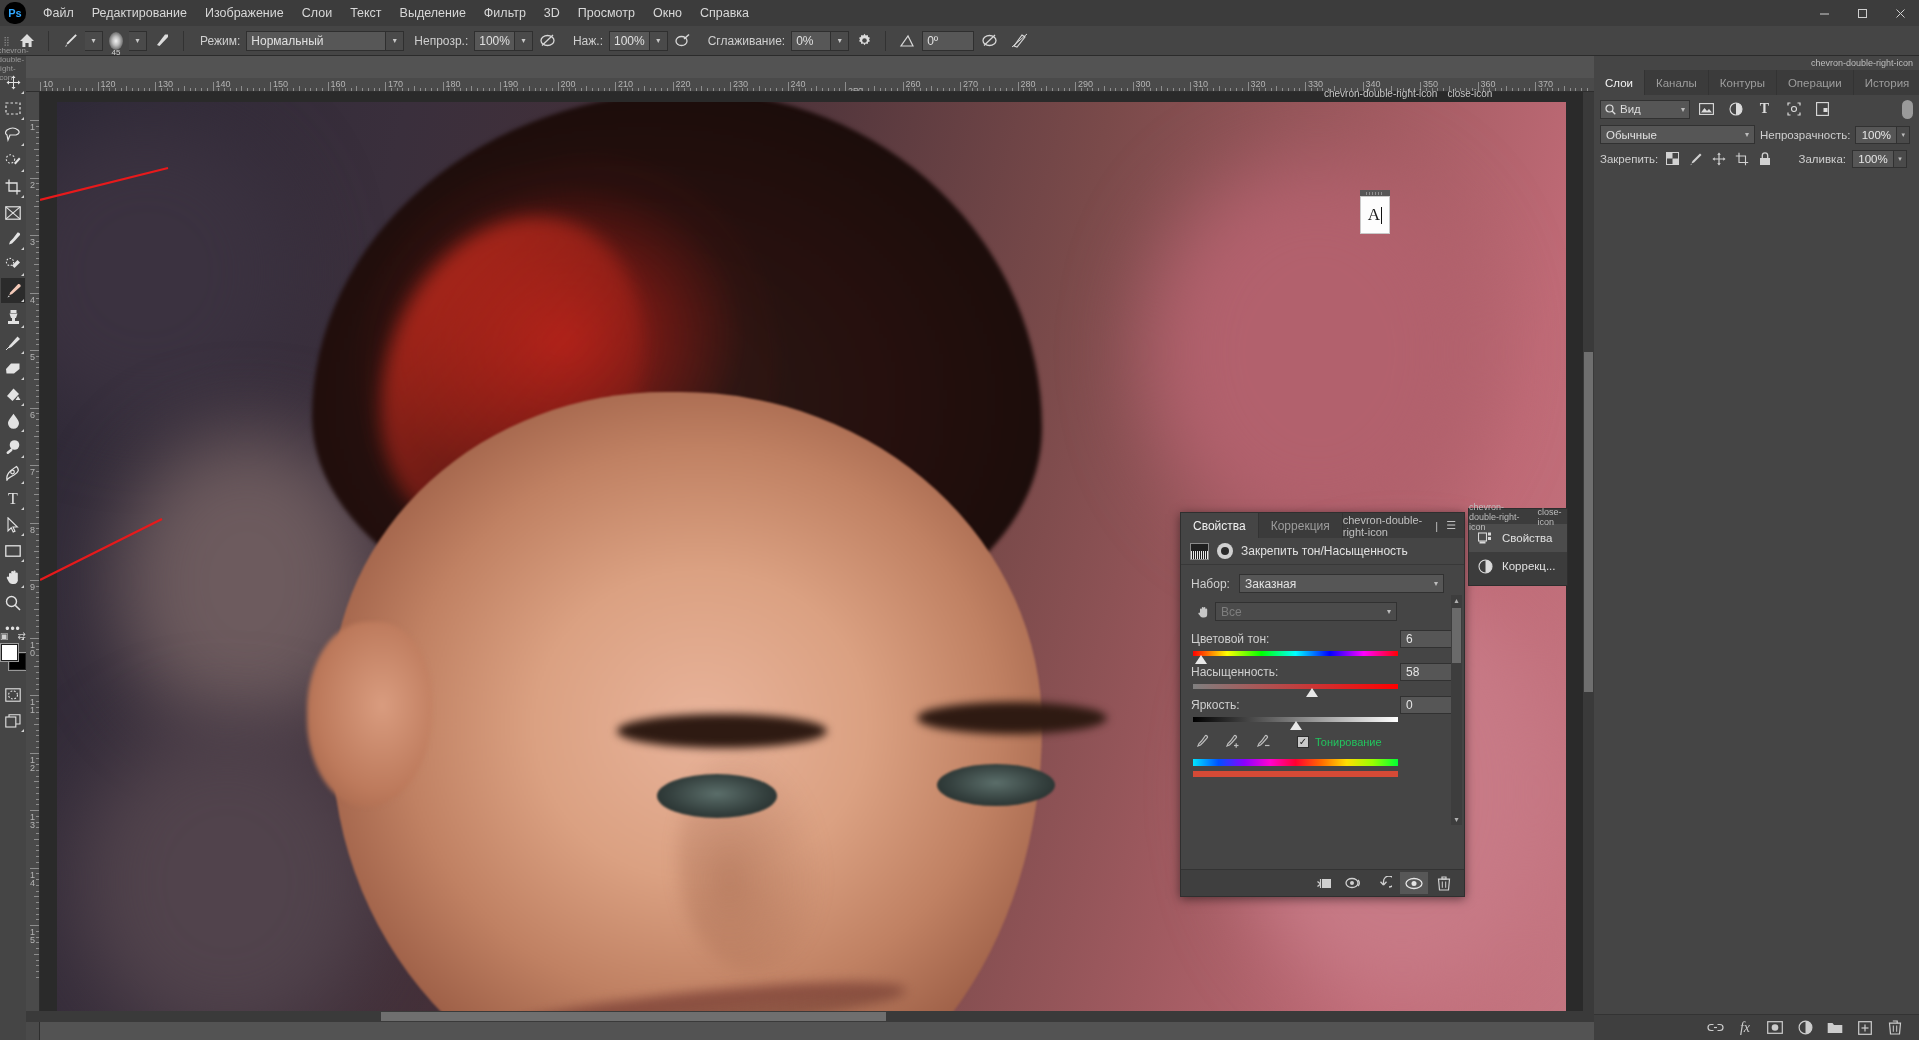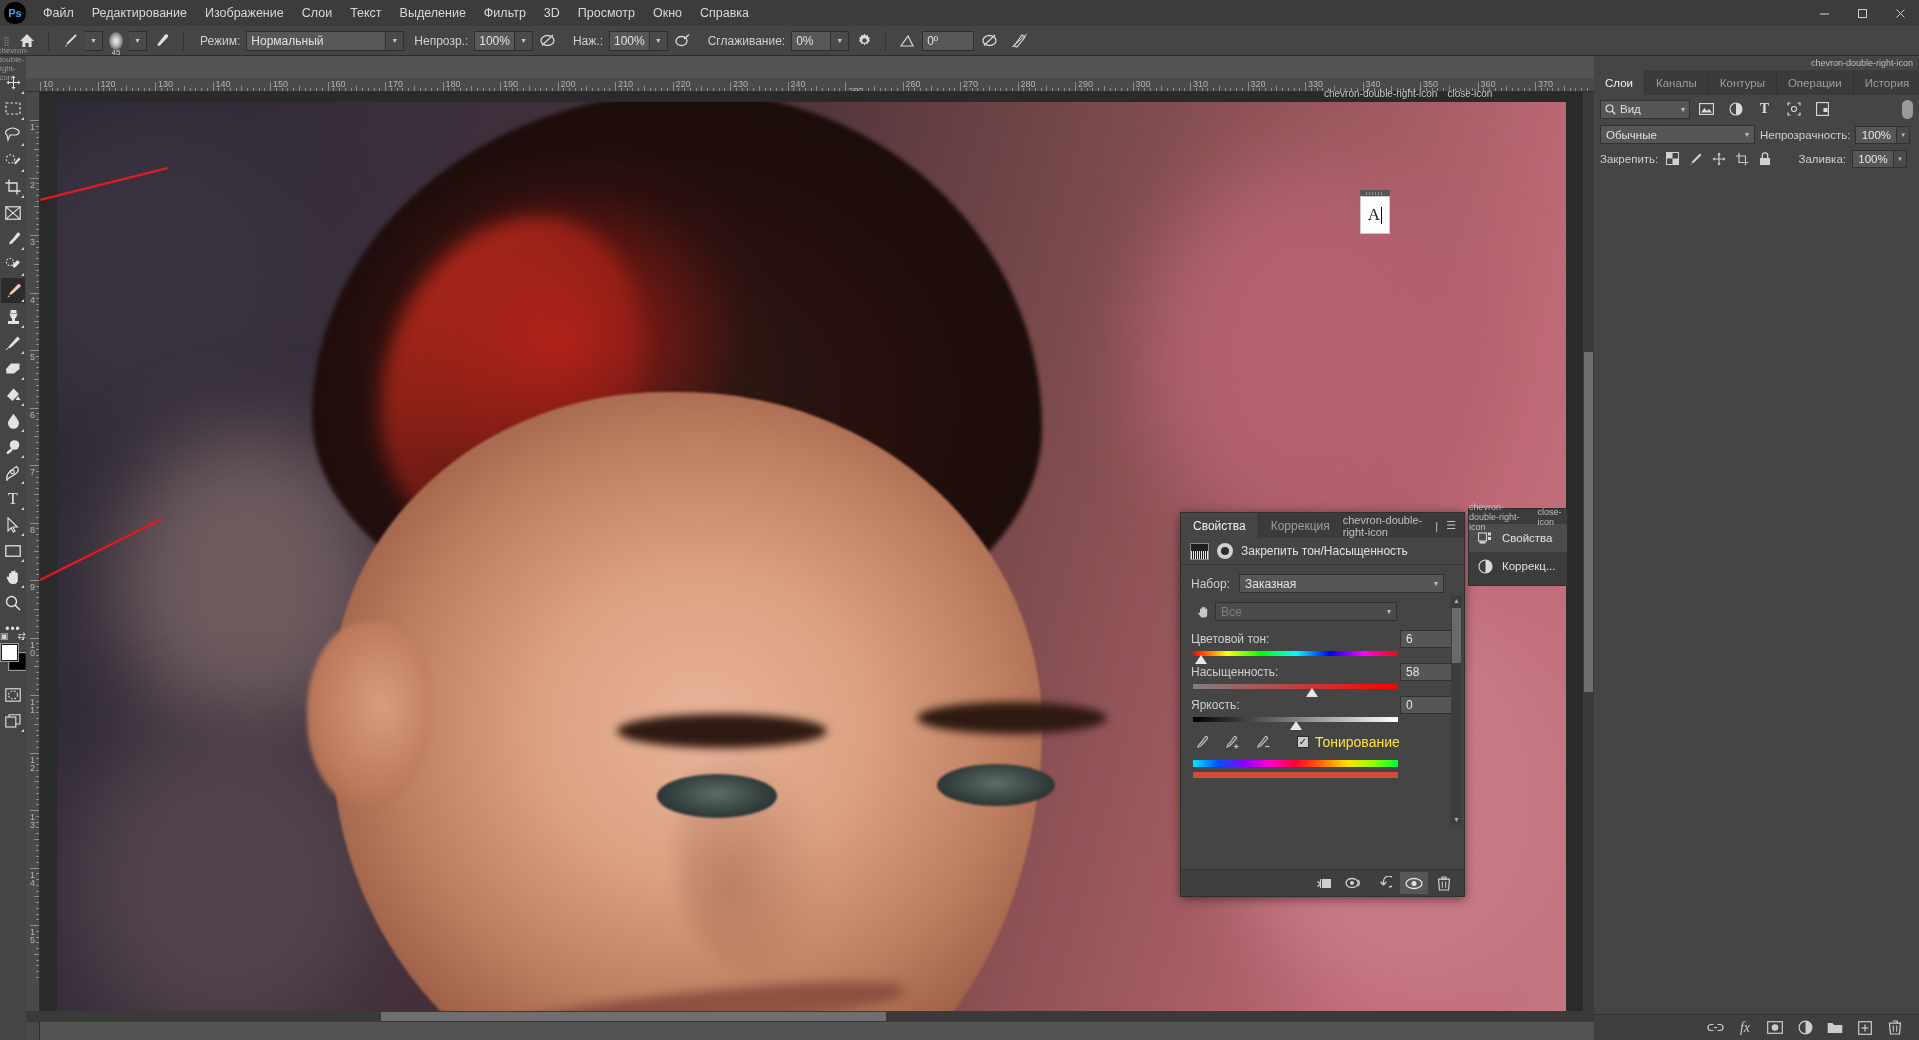--- a/index.html
+++ b/index.html
@@ -288,21 +288,21 @@
     border-bottom: 9px solid #e8e8e8; margin-left: -6px;
   }
   .pipettes { display: flex; align-items: center; gap: 14px; margin: 12px 0 10px 3px; }
   .pip { color: #bdbdbd; font-size: 14px; }
   .chk-wrap { display: flex; align-items: center; gap: 6px; margin-left: 12px; }
   .chk {
     width: 12px; height: 12px; background: #c9c9c9; border: 1px solid #2e2e2e;
     display: flex; align-items: center; justify-content: center;
     color: #1d1d1d; font-size: 10px; line-height: 1;
   }
-  .chk-label { font-size: 14px; color: #fde047; }
+  .chk-label { font-size: 11px; color: #22c55e; }
   .spectrum-wrap { margin-top: 8px; margin-left: 2px; }
   .spec1 {
     width: 205px; height: 7px;
     background: linear-gradient(90deg,#00e5ff,#0050ff,#8a00ff,#ff00d0,#ff0030,#ff6a00,#ffe000,#9bff00,#00ff33);
   }
   .spec2 { width: 205px; height: 6px; background: #d44a36; margin-top: 5px; }
   .props-scroll {
     position: absolute; right: 2px; top: 30px; width: 11px; height: 230px;
     background: #3d3d3d;
   }

